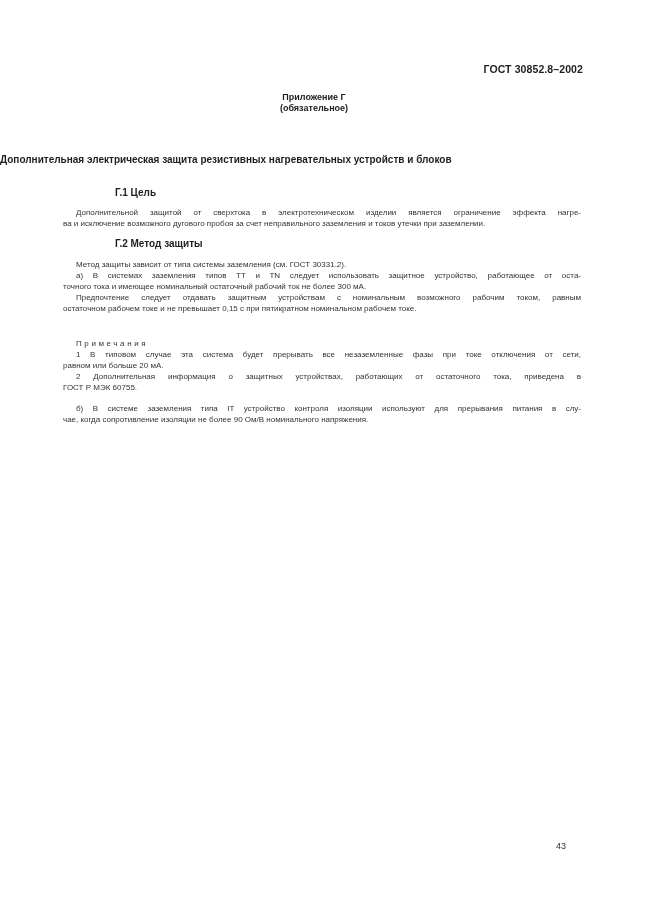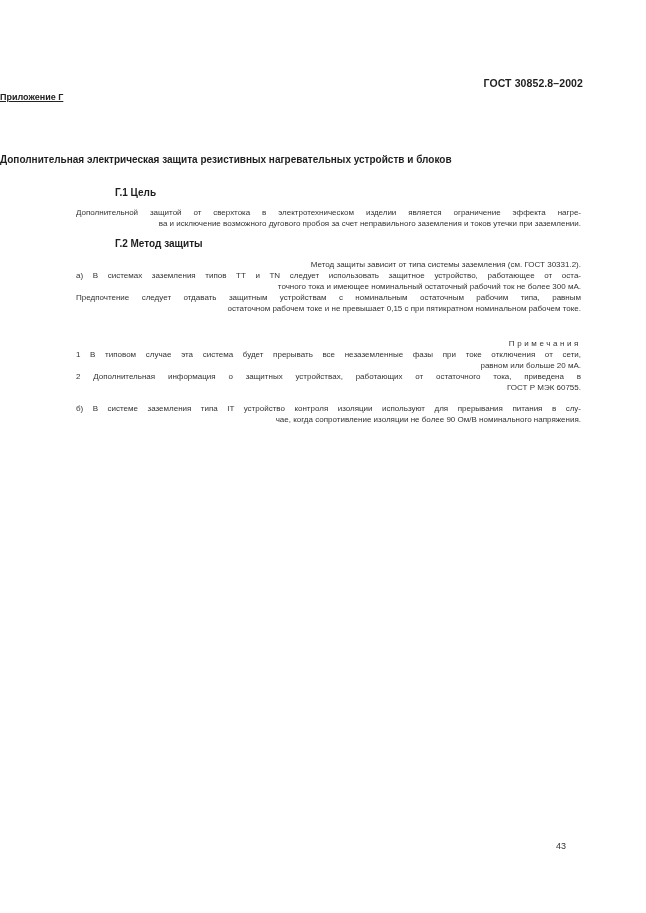--- a/index.html
+++ b/index.html
@@ -16,38 +16,37 @@
       color: #2a2a2a;
     }
     .page {
       position: absolute;
       left: 0; top: 0;
       width: 646px; height: 913px;
       background: #fff;
     }
     .doc-code {
       position: absolute;
-      top: 77px;
+      top: 63px;
       right: 63px;
       font-size: 10.5px;
       font-weight: bold;
       color: #1e1e1e;
       letter-spacing: 0.1px;
     }
     .appendix {
       position: absolute;
       top: 92px;
       left: 0;
       width: 628px;
-      text-align: left;
+      text-align: center;
       font-size: 9px;
       font-weight: bold;
       line-height: 11px;
       color: #222;
-      text-decoration: underline;
     }
     .main-title {
       position: absolute;
       top: 154px;
       left: 0;
       width: 628px;
       text-align: left;
       font-size: 10px;
       font-weight: bold;
       color: #1e1e1e;
@@ -65,21 +64,20 @@
       left: 63px;
       width: 518px;
       font-size: 8px;
       line-height: 11px;
       color: #333;
     }
     .text-block .line {
       display: block;
       white-space: nowrap;
       height: 11px;
-      text-align: right;
     }
     .text-block .line.justify {
       text-align: justify;
       text-align-last: justify;
       white-space: normal;
       overflow: hidden;
     }
     .text-block .indent {
       padding-left: 13px;
     }
@@ -96,36 +94,37 @@
   </style>
 </head>
 <body>
 
 <div class="page">
 
   <div class="doc-code">ГОСТ 30852.8–2002</div>
 
   <div class="appendix">
     <div>Приложение Г</div>
+    <div>(обязательное)</div>
   </div>
 
   <div class="main-title">Дополнительная электрическая защита резистивных нагревательных устройств и блоков</div>
 
   <div class="section-heading" style="top:187px;">Г.1 Цель</div>
   <div class="text-block" style="top:207px;">
     <span class="line justify indent">Дополнительной защитой от сверхтока в электротехническом изделии является ограничение эффекта нагре-</span>
     <span class="line">ва и исключение возможного дугового пробоя за счет неправильного заземления и токов утечки при заземлении.</span>
   </div>
 
   <div class="section-heading" style="top:238px;">Г.2 Метод защиты</div>
   <div class="text-block" style="top:259px;">
     <span class="line indent">Метод защиты зависит от типа системы заземления (см. ГОСТ 30331.2).</span>
     <span class="line justify indent">а) В системах заземления типов TT и TN следует использовать защитное устройство, работающее от оста-</span>
     <span class="line">точного тока и имеющее номинальный остаточный рабочий ток не более 300 мА.</span>
-    <span class="line justify indent">Предпочтение следует отдавать защитным устройствам с номинальным остаточным рабочим типа, равным</span>
+    <span class="line justify indent">Предпочтение следует отдавать защитным устройствам с номинальным возможного рабочим током, равным</span>
     <span class="line">остаточном рабочем токе и не превышает 0,15 с при пятикратном номинальном рабочем токе.</span>
   </div>
 
   <div class="text-block" style="top:338px;">
     <span class="line indent notes-label">Примечания</span>
     <span class="line justify indent">1 В типовом случае эта система будет прерывать все незаземленные фазы при токе отключения от сети,</span>
     <span class="line">равном или больше 20 мА.</span>
     <span class="line justify indent">2 Дополнительная информация о защитных устройствах, работающих от остаточного тока, приведена в</span>
     <span class="line">ГОСТ Р МЭК 60755.</span>
   </div>

